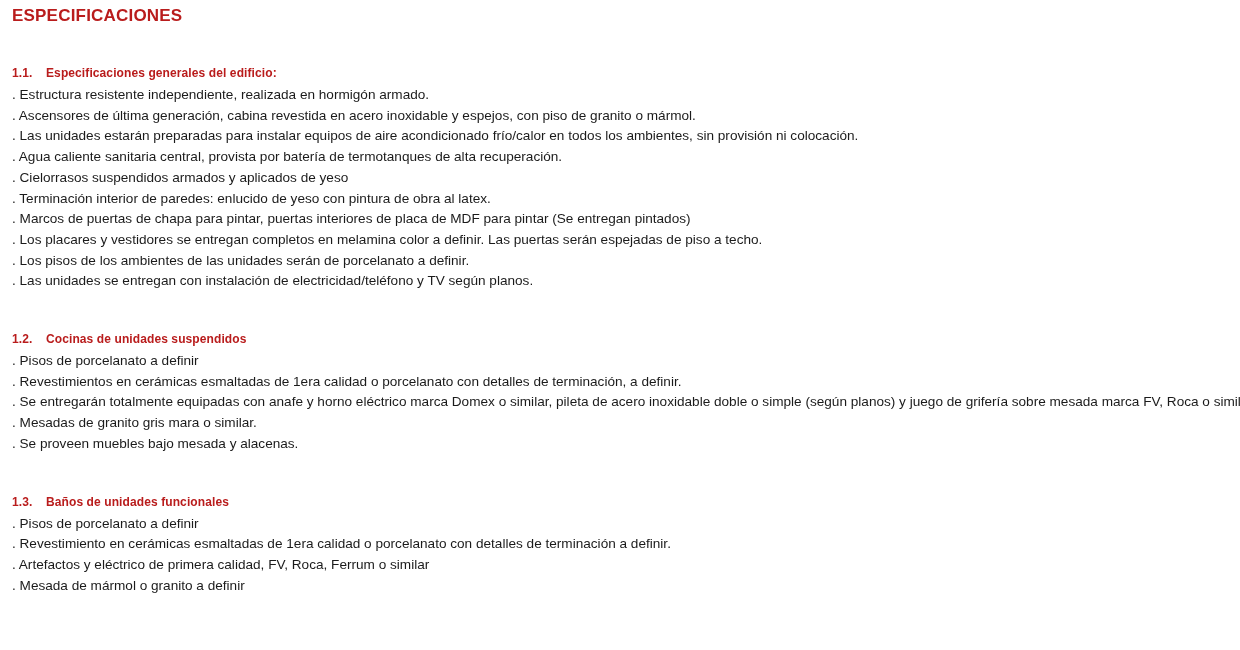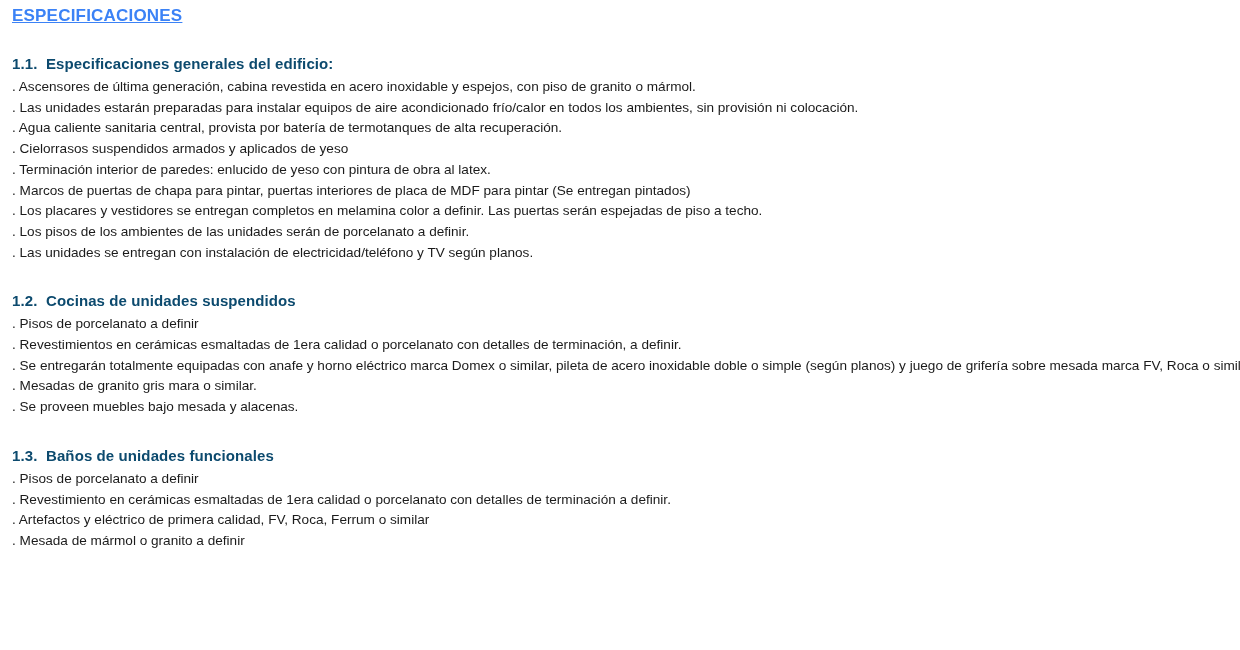--- a/index.html
+++ b/index.html
@@ -18,32 +18,31 @@
     width: 1240px;
     height: 650px;
     position: relative;
     padding: 0;
     box-sizing: border-box;
   }
   .doc-title {
     font-size: 17px;
     font-weight: bold;
     letter-spacing: 0.2px;
-    color: #3b82f6;
+    color: #b91c1c;
     margin: 6px 6px 0 12px;
-    text-decoration: underline;
   }
   .section {
     margin: 0 0 0 12px;
   }
   .section-heading {
-    font-size: 15px;
+    font-size: 12px;
     font-weight: bold;
-    color: #0c4a6e;
-    margin-top: 29px;
+    color: #b91c1c;
+    margin-top: 40px;
     margin-bottom: 5px;
     letter-spacing: 0.1px;
   }
   .section-heading .num {
     display: inline-block;
     min-width: 34px;
   }
   .bullet-list {
     list-style: none;
     margin: 0;
@@ -61,20 +60,21 @@
 
 <div class="page">
 
   <h1 class="doc-title">ESPECIFICACIONES</h1>
 
   <div class="section">
     <div class="section-heading">
       <span class="num">1.1.</span><span>Especificaciones generales del edificio:</span>
     </div>
     <ul class="bullet-list">
+      <li>. Estructura resistente independiente, realizada en hormigón armado.</li>
       <li>. Ascensores de última generación, cabina revestida en acero inoxidable y espejos, con piso de granito o mármol.</li>
       <li>. Las unidades estarán preparadas para instalar equipos de aire acondicionado frío/calor en todos los ambientes, sin provisión ni colocación.</li>
       <li>. Agua caliente sanitaria central, provista por batería de termotanques de alta recuperación.</li>
       <li>. Cielorrasos suspendidos armados y aplicados de yeso</li>
       <li>. Terminación interior de paredes: enlucido de yeso con pintura de obra al latex.</li>
       <li>. Marcos de puertas de chapa para pintar, puertas interiores de placa de MDF para pintar (Se entregan pintados)</li>
       <li>. Los placares y vestidores se entregan completos en melamina color a definir. Las puertas serán espejadas de piso a techo.</li>
       <li>. Los pisos de los ambientes de las unidades serán de porcelanato a definir.</li>
       <li>. Las unidades se entregan con instalación de electricidad/teléfono y TV según planos.</li>
     </ul>

